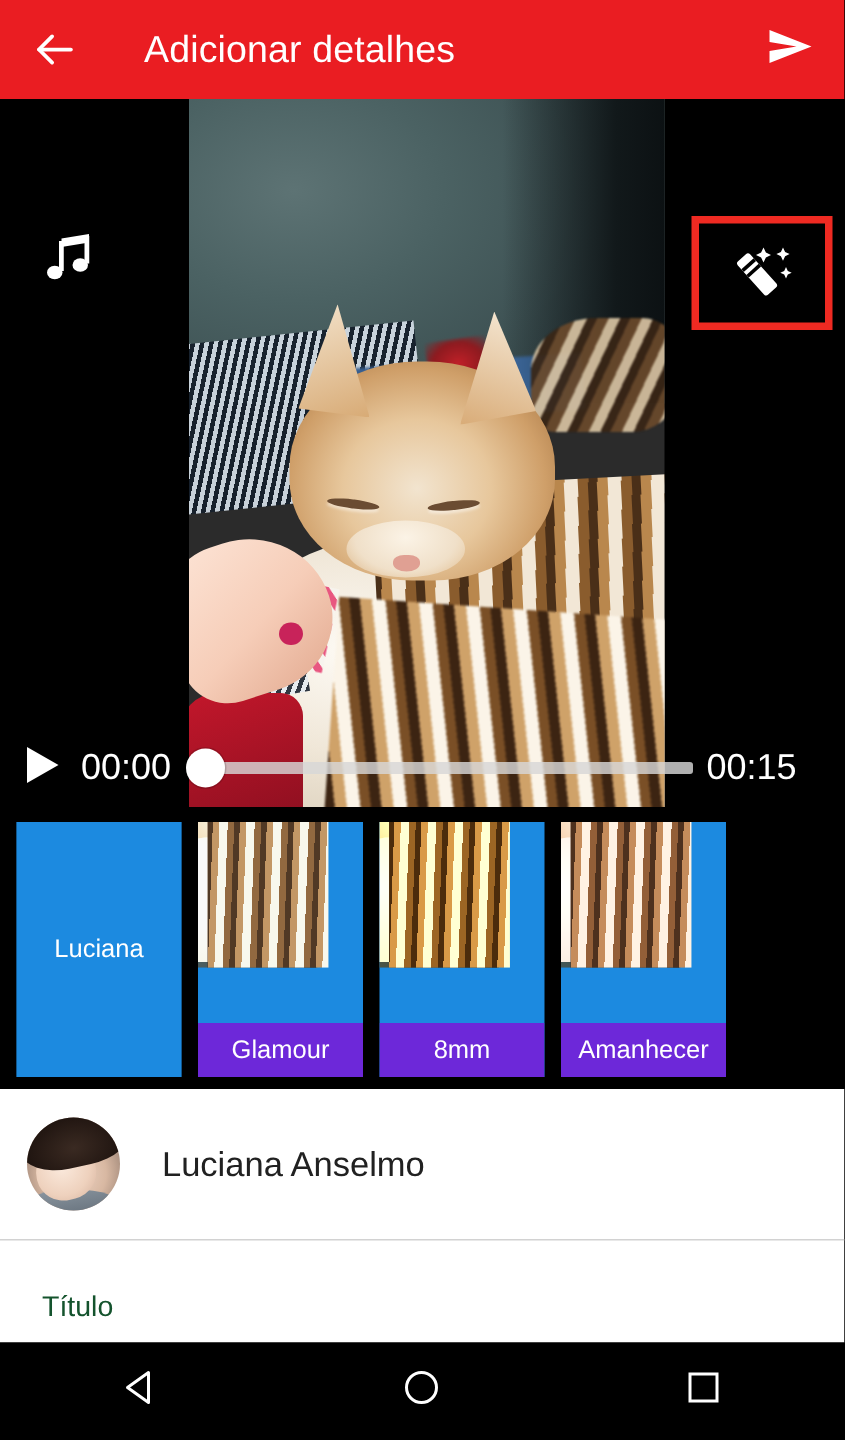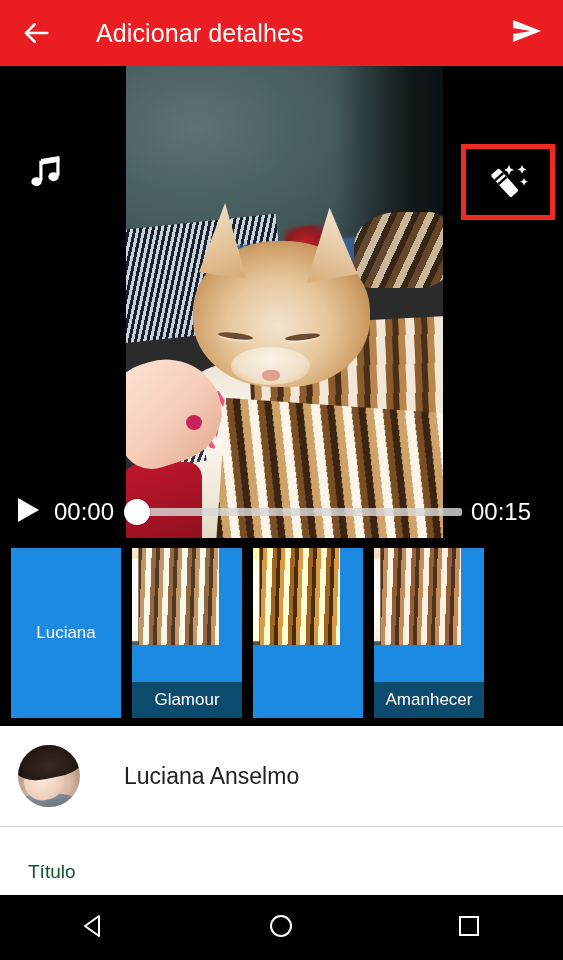--- a/index.html
+++ b/index.html
@@ -213,40 +213,40 @@
     position: relative; width: 110px; height: 170px;
     margin-right: 11px; flex: 0 0 auto;
     background: #1c8ae0; cursor: pointer; overflow: hidden;
   }
   .filter .thumb {
     position:absolute; left:0; top:0; width:110px; height:134px; overflow:hidden;
   }
   .filter .thumb .mini { position:absolute; left:-42px; top:-84px; width:196px; height:292px; transform: scale(.62); transform-origin: 0 0; }
   .filter .cap {
     position:absolute; left:0; bottom:0; width:110px; height:36px;
-    background:#0c4a6e; color:#fff; font-size:17px;
+    background:#6d28d9; color:#fff; font-size:17px;
     display:flex; align-items:center; justify-content:center;
     white-space: nowrap; overflow:hidden;
   }
   .filter.selected .cap {
     height:170px; background:#1c8ae0;
   }
   .f-glamour .mini { filter: brightness(1.12) saturate(.82) contrast(.95); }
   .f-irradiar .mini { filter: brightness(1.18) saturate(1.1) contrast(1.02); }
   .f-8mm .mini { filter: sepia(.45) saturate(1.5) contrast(1.12) brightness(1.02); }
   .f-amanhecer .mini { filter: brightness(1.05) saturate(.92) hue-rotate(-6deg); }
 
   
   .sheet {
     position:absolute; left:0; top:726px; width:563px; height:169px;
     background:#fff;
   }
   .user-row {
     position:relative; height:100px;
-    display:flex; align-items:center; padding-left:18px;gap:16px;
+    display:flex; align-items:center; padding-left:18px;
   }
   .avatar {
     width:62px; height:62px; border-radius:50%; overflow:hidden;
     position:relative; flex:0 0 auto;
     background: radial-gradient(circle at 50% 60%, #f0d8c8 0%, #d8b8a2 45%, #6c5a52 100%);
   }
   .av-hair {
     position:absolute; left:-10%; top:-16%; width:120%; height:70%;
     background: radial-gradient(ellipse 60% 70% at 48% 70%, #3a2a22 0%, #241813 60%, #150d0a 100%);
     border-radius: 50% 50% 40% 40%;
@@ -401,20 +401,21 @@
         <div class="mini">
           <div style="position:absolute;inset:0;background:linear-gradient(100deg,#53696a,#35484a 72%,#1e2a2c);"></div>
 
           <div style="position:absolute;left:18%;top:24%;width:58%;height:36%;border-radius:48%;background:radial-gradient(ellipse at 48% 58%,#f2e4cf,#e7c79c 45%,#cf9f69 80%);"></div>
           <div style="position:absolute;left:8%;top:52%;width:72%;height:46%;border-radius:46% 30% 10% 18%;background:radial-gradient(ellipse at 35% 40%,#fdfaf4,#e9dccb);"></div>
           <div style="position:absolute;left:40%;top:44%;width:66%;height:56%;background:repeating-linear-gradient(92deg,#4a2f18 0,#4a2f18 6px,#b9874d 6px,#b9874d 13px,#f2e7d6 13px,#f2e7d6 22px,#8a5c2d 22px,#8a5c2d 29px);"></div>
           <div style="position:absolute;left:-4%;top:54%;width:34%;height:24%;border-radius:40% 54% 48% 30%;transform:rotate(-18deg);background:linear-gradient(150deg,#fde5d7,#f0c4ae);"></div>
 
         </div>
       </div>
+      <div class="cap">8mm</div>
     </div>
 
     <div class="filter f-amanhecer">
       <div class="thumb">
         <div class="mini">
           <div style="position:absolute;inset:0;background:linear-gradient(100deg,#53696a,#35484a 72%,#1e2a2c);"></div>
 
           <div style="position:absolute;left:18%;top:24%;width:58%;height:36%;border-radius:48%;background:radial-gradient(ellipse at 48% 58%,#f2e4cf,#e7c79c 45%,#cf9f69 80%);"></div>
           <div style="position:absolute;left:8%;top:52%;width:72%;height:46%;border-radius:46% 30% 10% 18%;background:radial-gradient(ellipse at 35% 40%,#fdfaf4,#e9dccb);"></div>
           <div style="position:absolute;left:40%;top:44%;width:66%;height:56%;background:repeating-linear-gradient(92deg,#4a2f18 0,#4a2f18 6px,#b9874d 6px,#b9874d 13px,#f2e7d6 13px,#f2e7d6 22px,#8a5c2d 22px,#8a5c2d 29px);"></div>

